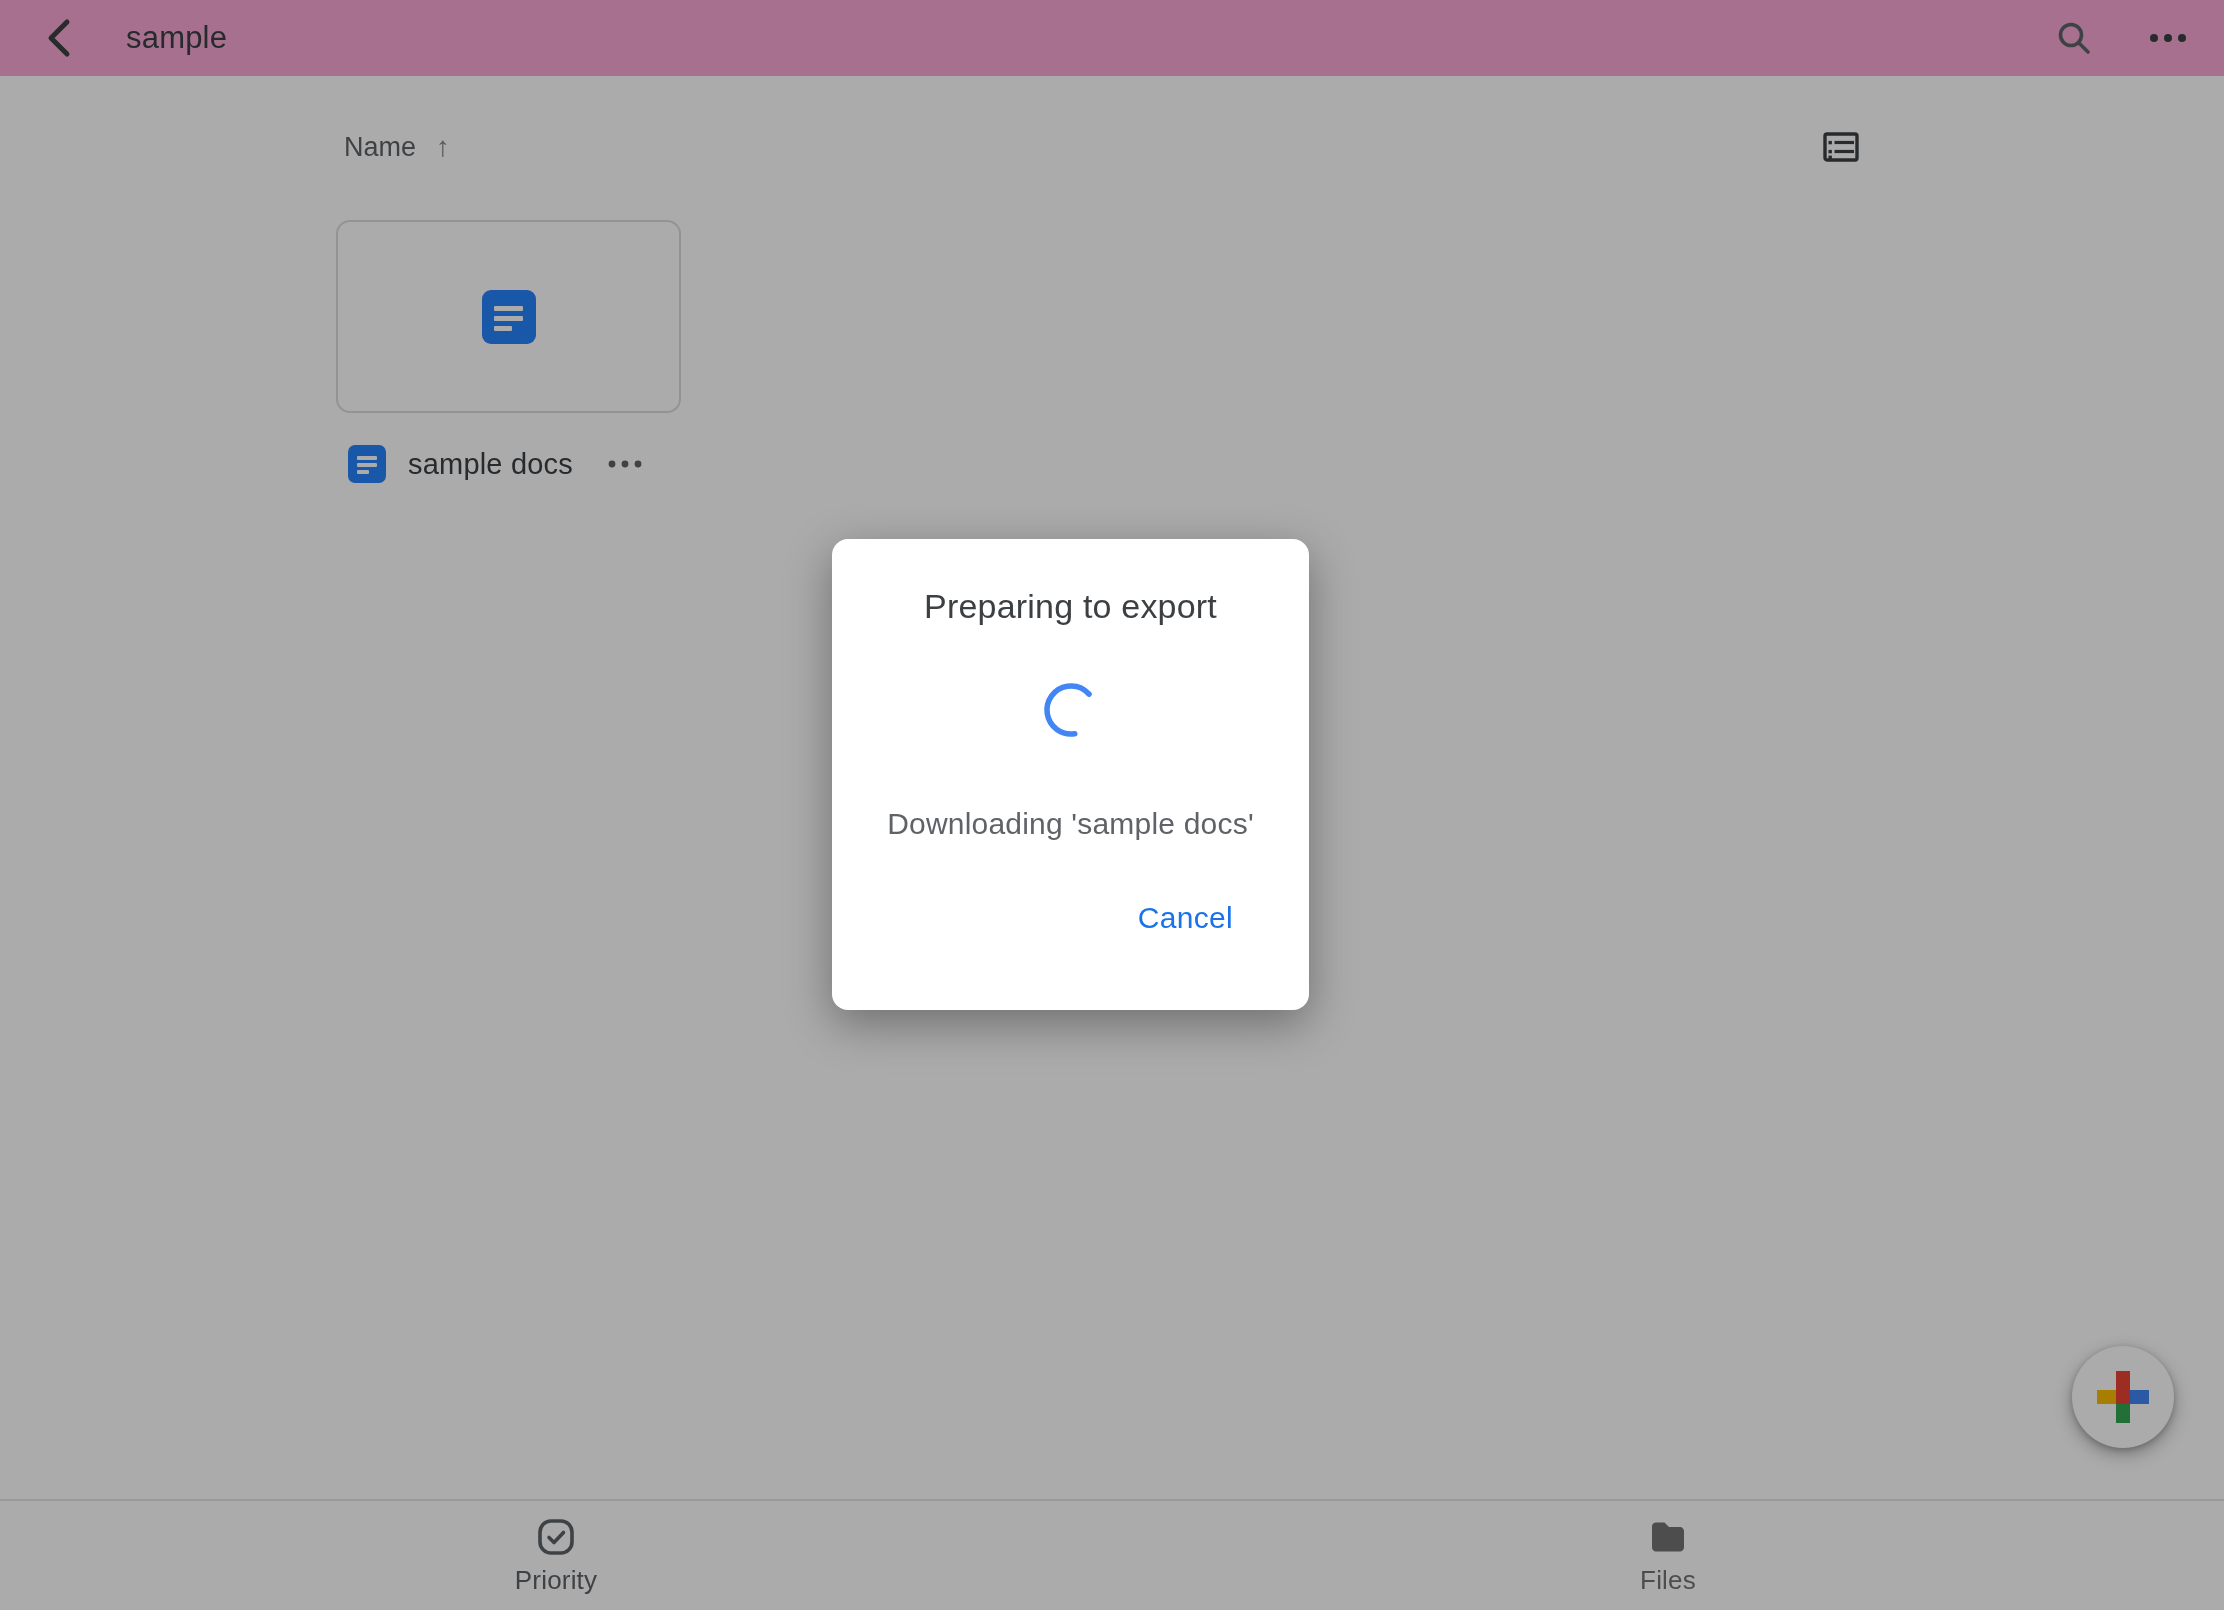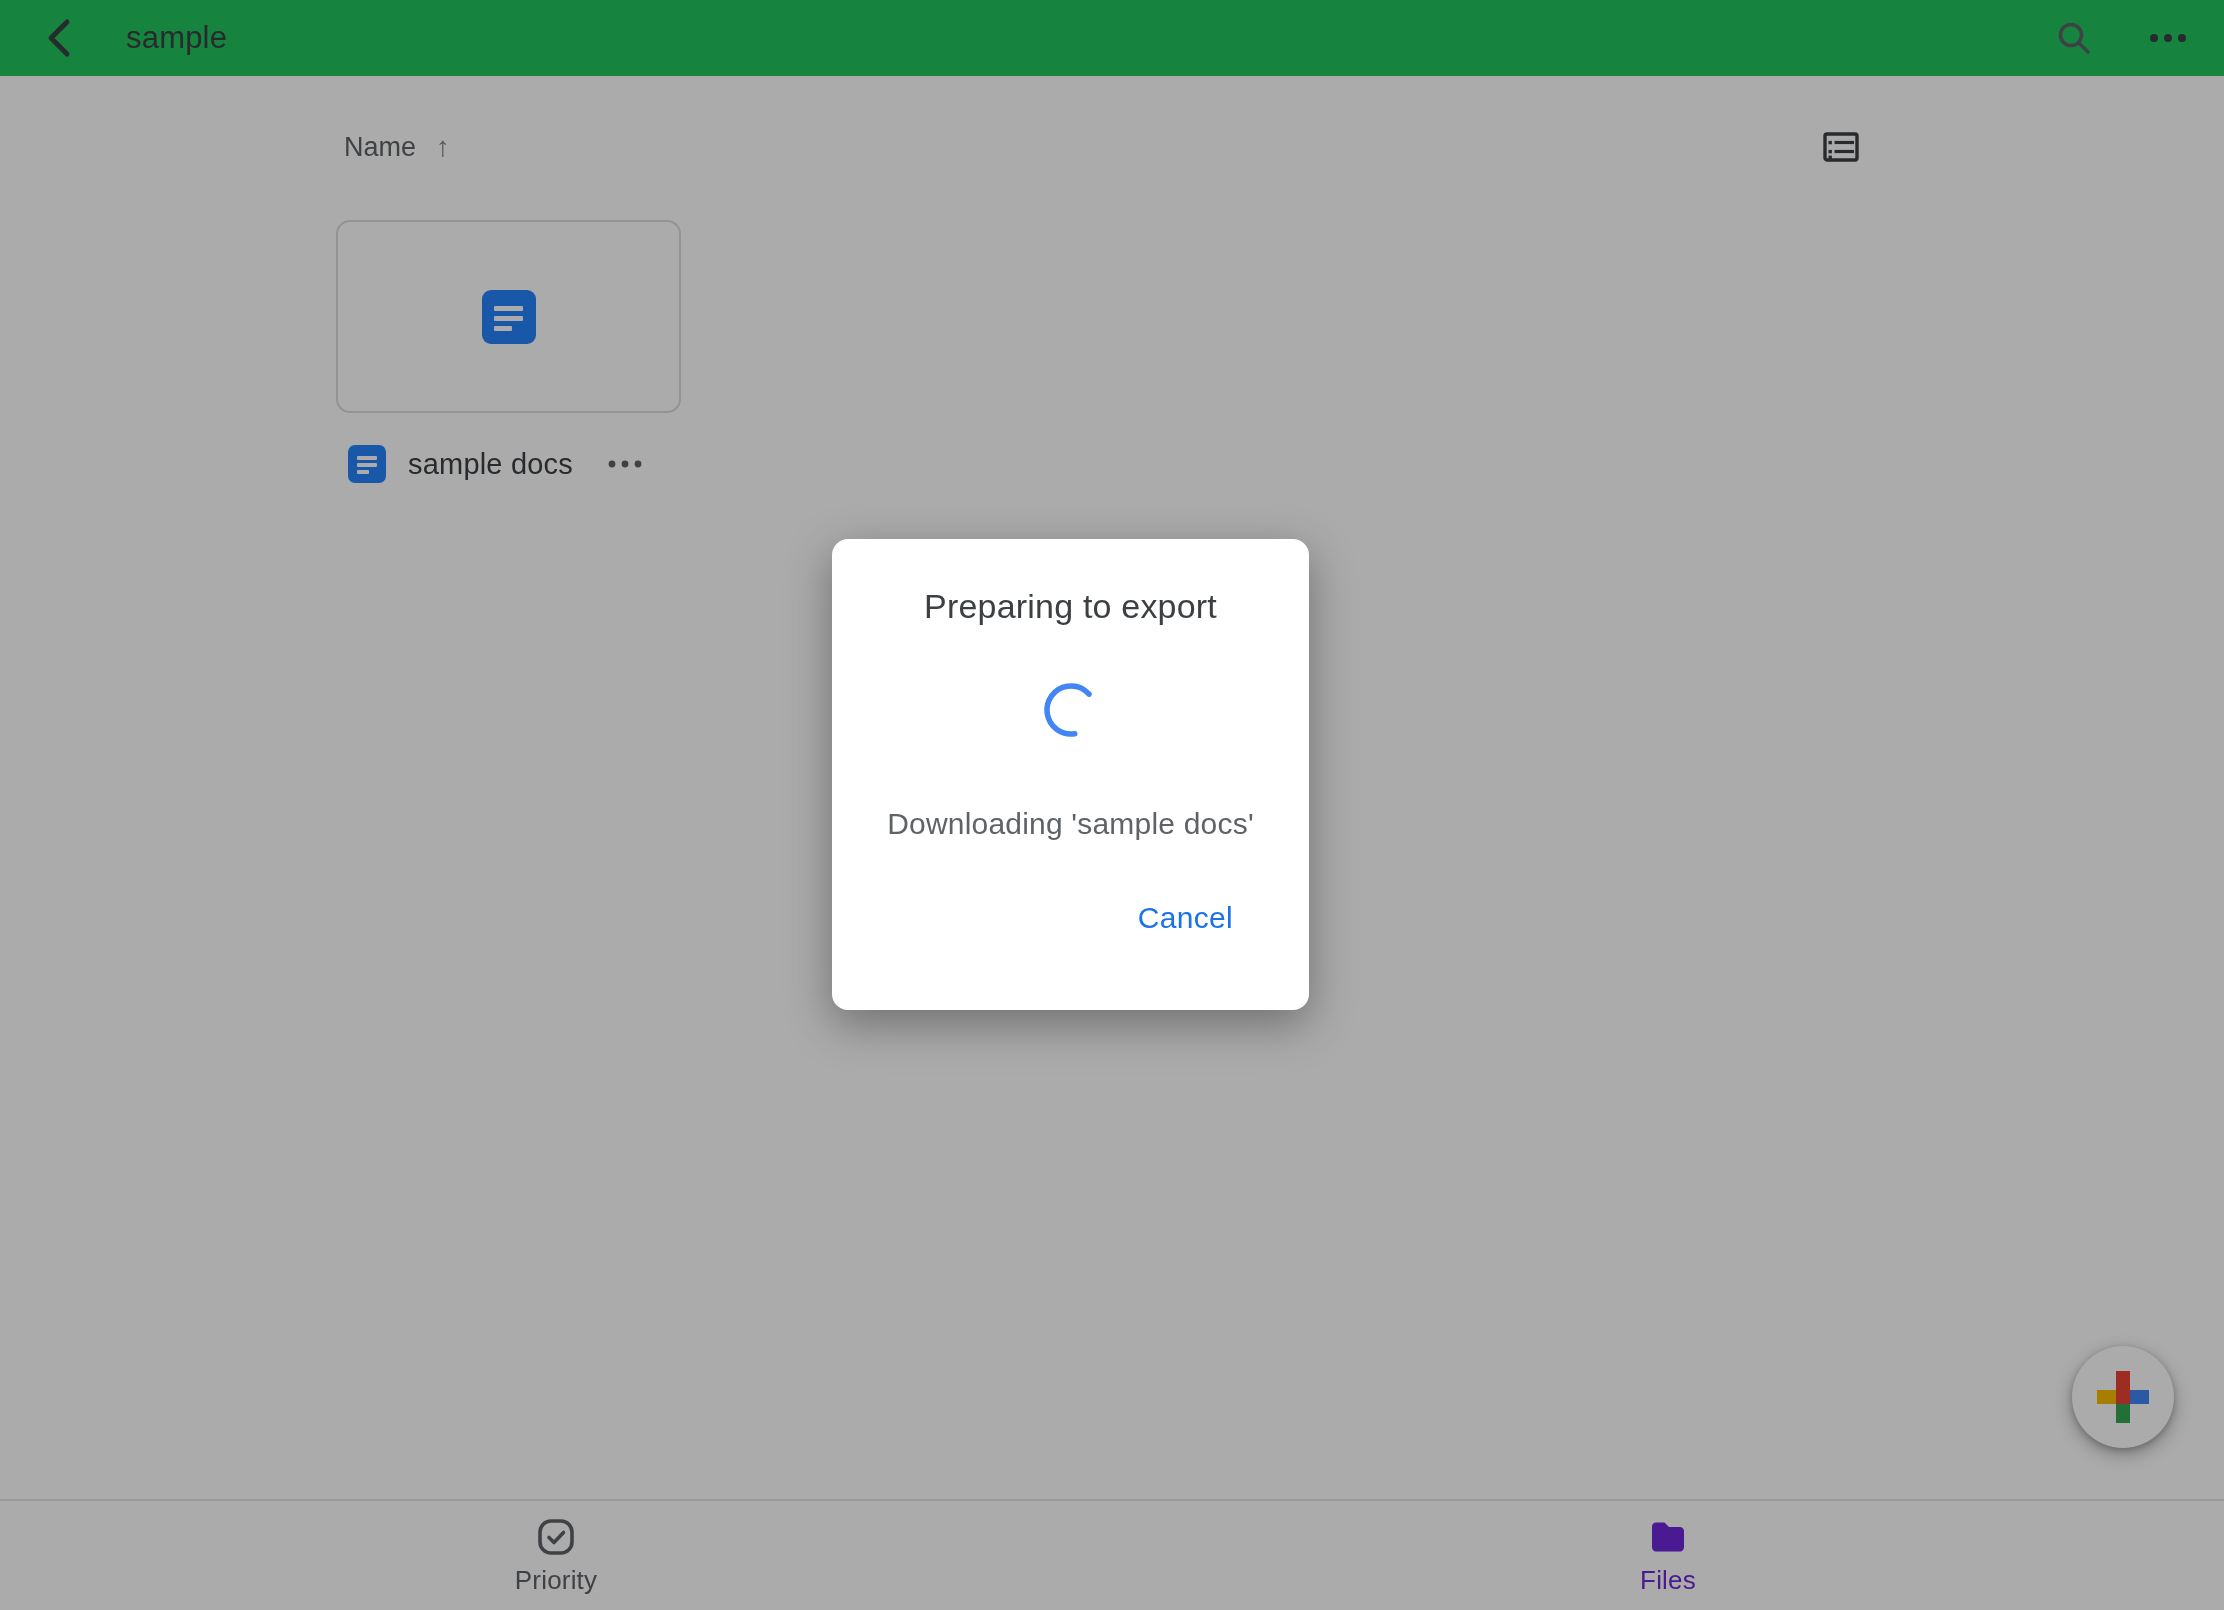--- a/index.html
+++ b/index.html
@@ -13,21 +13,21 @@
     position: relative;
     width: 2224px;
     height: 1610px;
     background: #fff;
   }
 
   
   .appbar {
     position: absolute; top: 0; left: 0; right: 0; height: 76px;
     display: flex; align-items: center;
-    background: #22c55e;
+    background: #f9a8d4;
   }
   .back-btn {
     position: absolute; left: 34px; top: 12px;
     width: 52px; height: 52px;
     display: flex; align-items: center; justify-content: center;
     cursor: pointer;
   }
   .appbar-title {
     position: absolute; left: 126px; top: 0; height: 76px;
     display: flex; align-items: center;
@@ -102,21 +102,21 @@
   .bottom-nav {
     position: absolute; left: 0; right: 0; bottom: 0; height: 111px;
     background: #fff; border-top: 2px solid #e3e4e6;
     display: flex;
   }
   .nav-item {
     flex: 1; display: flex; flex-direction: column;
     align-items: center; justify-content: center; gap: 7px;
     cursor: pointer; color: #5f6368;
   }
-  .nav-item.active { color: #6d28d9; }
+  .nav-item.active { color: #737373; }
   .nav-label { font-size: 26px; letter-spacing: .2px; }
 
   
   .fab {
     position: absolute; left: 2072px; top: 1346px;
     width: 102px; height: 102px; border-radius: 50%;
     background: #fff;
     box-shadow: 0 6px 18px rgba(0,0,0,.30), 0 2px 6px rgba(0,0,0,.20);
     display: flex; align-items: center; justify-content: center;
     cursor: pointer;

